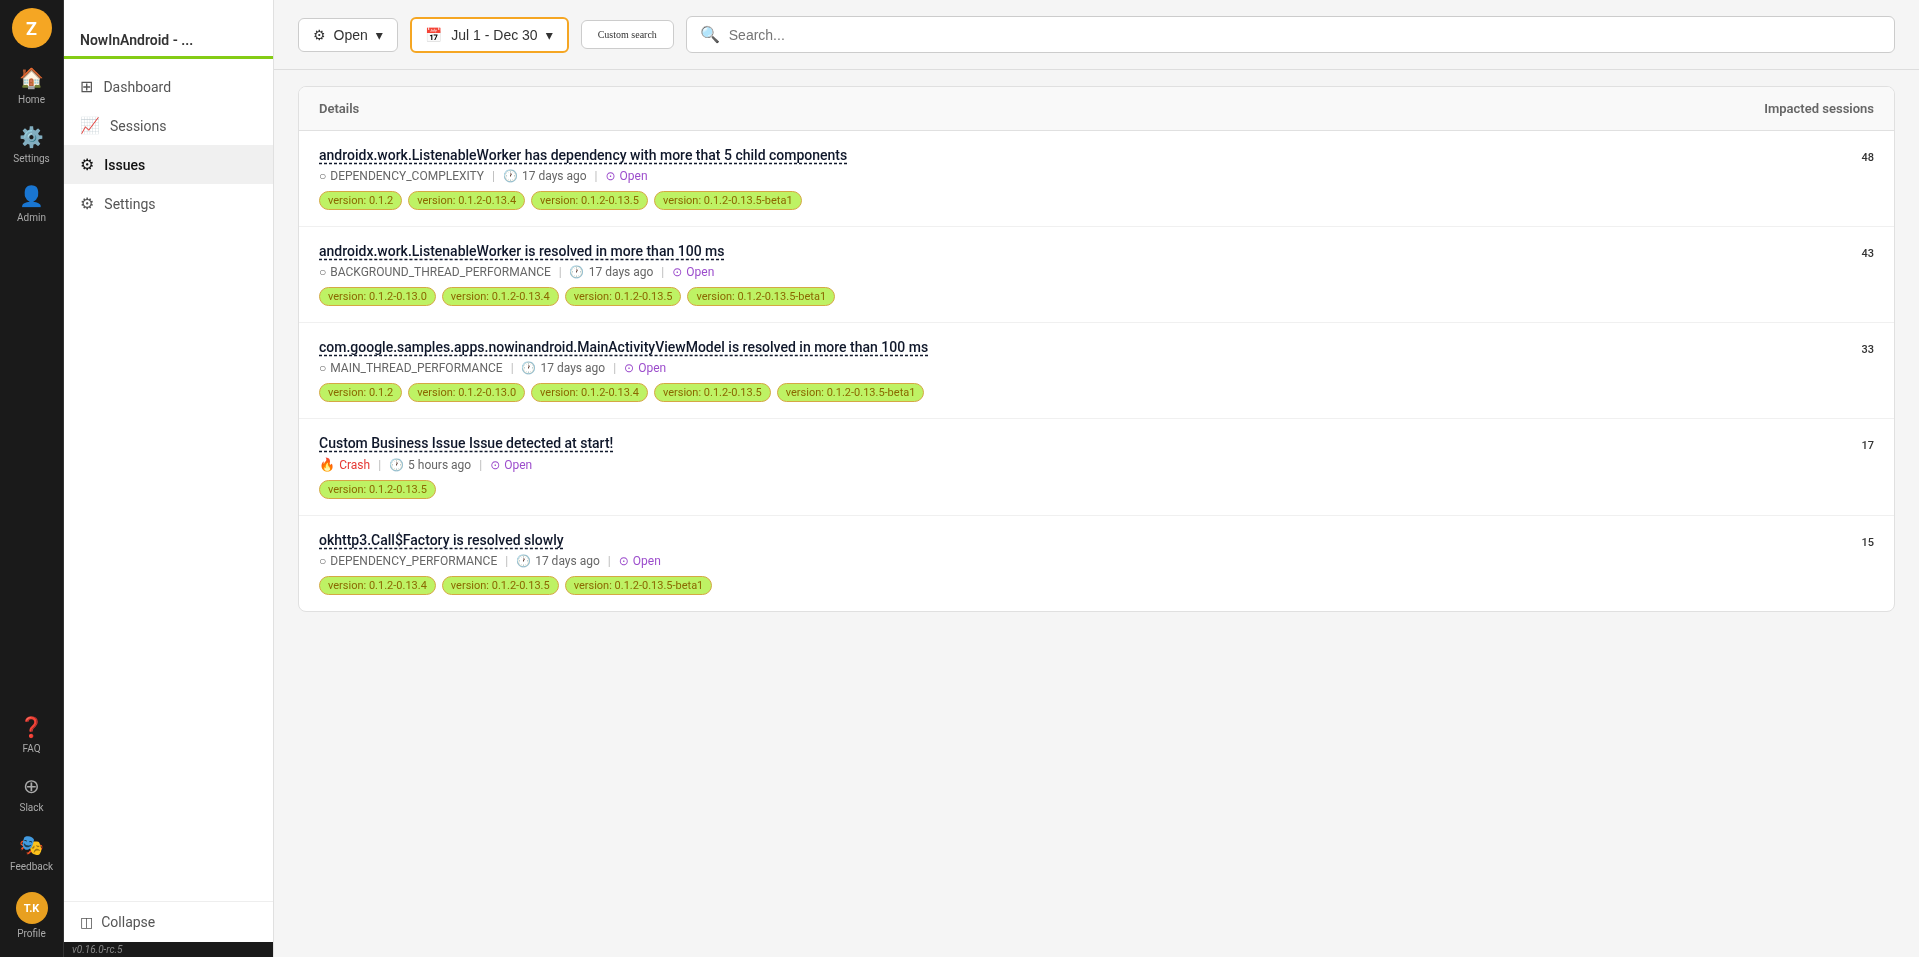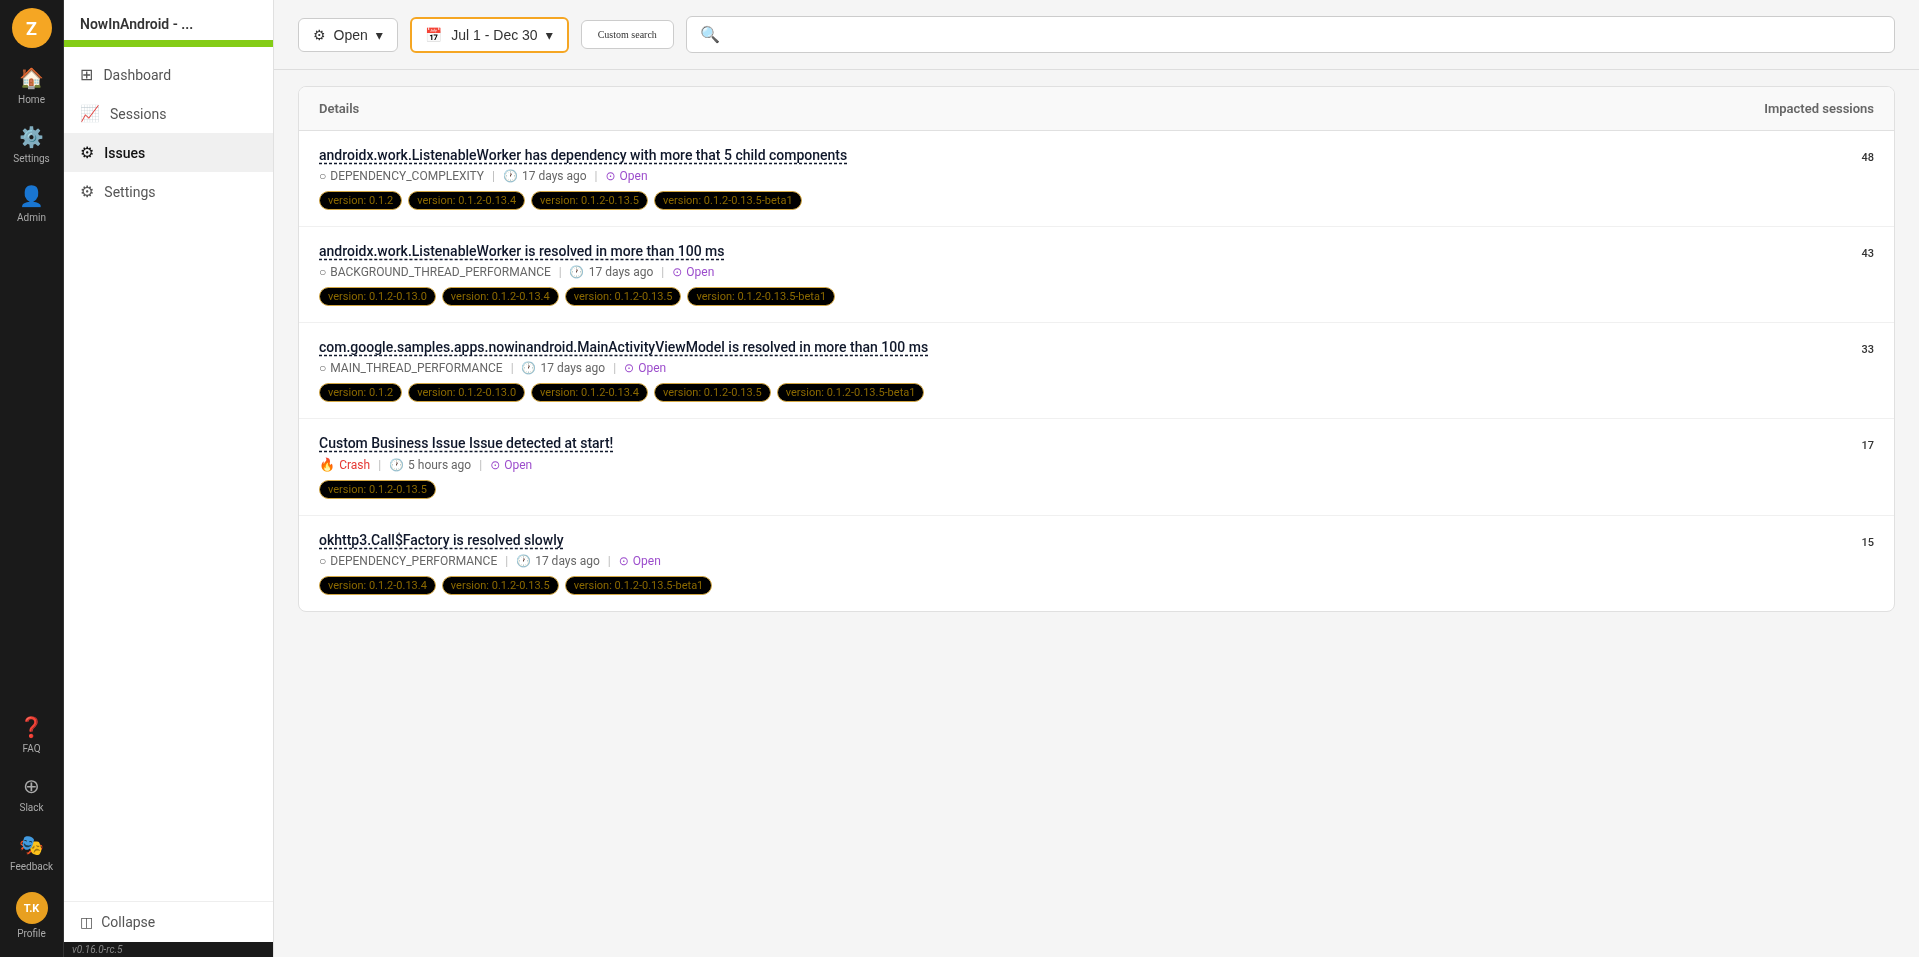--- a/index.html
+++ b/index.html
@@ -50,25 +50,25 @@
     
     .sidebar {
       width: 210px;
       background: #fff;
       border-right: 1px solid #e0e0e0;
       display: flex;
       flex-direction: column;
       flex-shrink: 0;
     }
     .sidebar-title {
-      padding: 16px 16px 8px 16px;
+      padding: 32px 16px 8px 16px;
       font-size: 14px;
       font-weight: 600;
       color: #333;
-      border-bottom: 7px solid #84cc16;
+      border-bottom: 3px solid #84cc16;
       white-space: nowrap;
       overflow: hidden;
       text-overflow: ellipsis;
     }
     .sidebar-menu { flex: 1; padding: 8px 0; }
     .sidebar-menu-item {
       display: flex;
       align-items: center;
       gap: 10px;
       padding: 10px 16px;
@@ -235,21 +235,21 @@
       font-size: 12px;
     }
     .status-open { color: #9c4dcc; }
     .version-tags { display: flex; flex-wrap: wrap; gap: 6px; margin-top: 6px; }
     .version-tag {
       padding: 2px 8px;
       border: 1px solid #d4a843;
       border-radius: 12px;
       font-size: 11px;
       color: #8a6800;
-      background: #000000;
+      background: #bef264;
     }
     .issue-count {
       font-size: 11px;
       font-weight: 500;
       color: #333;
       min-width: 40px;
       text-align: right;
       padding-top: 4px;
     }
     .crash-type {
@@ -357,20 +357,21 @@
     <button class="btn-date">
       <span>📅</span>
       <span>Jul 1 - Dec 30</span>
       <span>▾</span>
     </button>
     <button class="custom-search-btn">
       <span>Custom search</span>
     </button>
     <div class="search-bar">
       <span>🔍</span>
+      <input type="text" placeholder="Search..." style="">
     </div>
   </div>
 
   <div class="content">
     <div class="issues-table">
       <div class="table-header">
         <span class="table-header-label">Details</span>
         <span class="table-header-label">Impacted sessions</span>
       </div>
 

